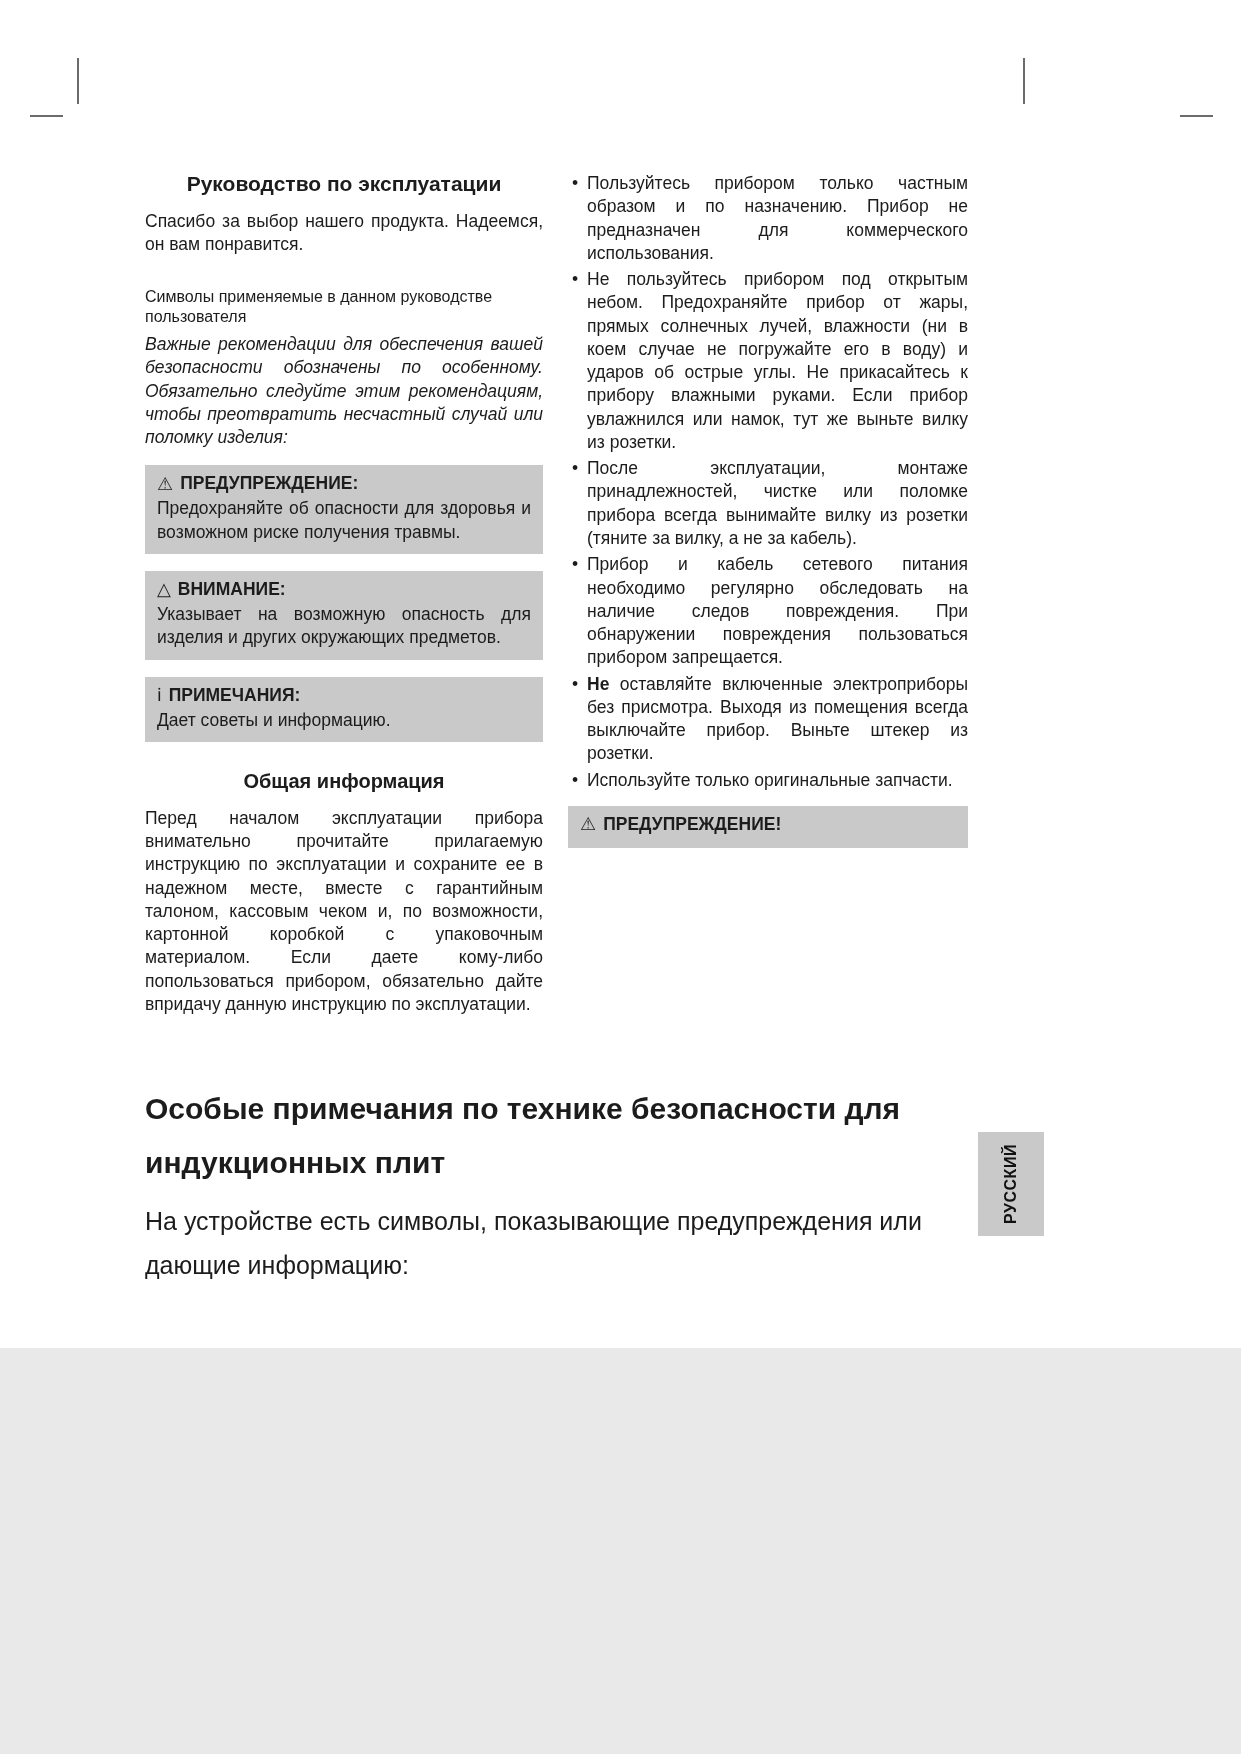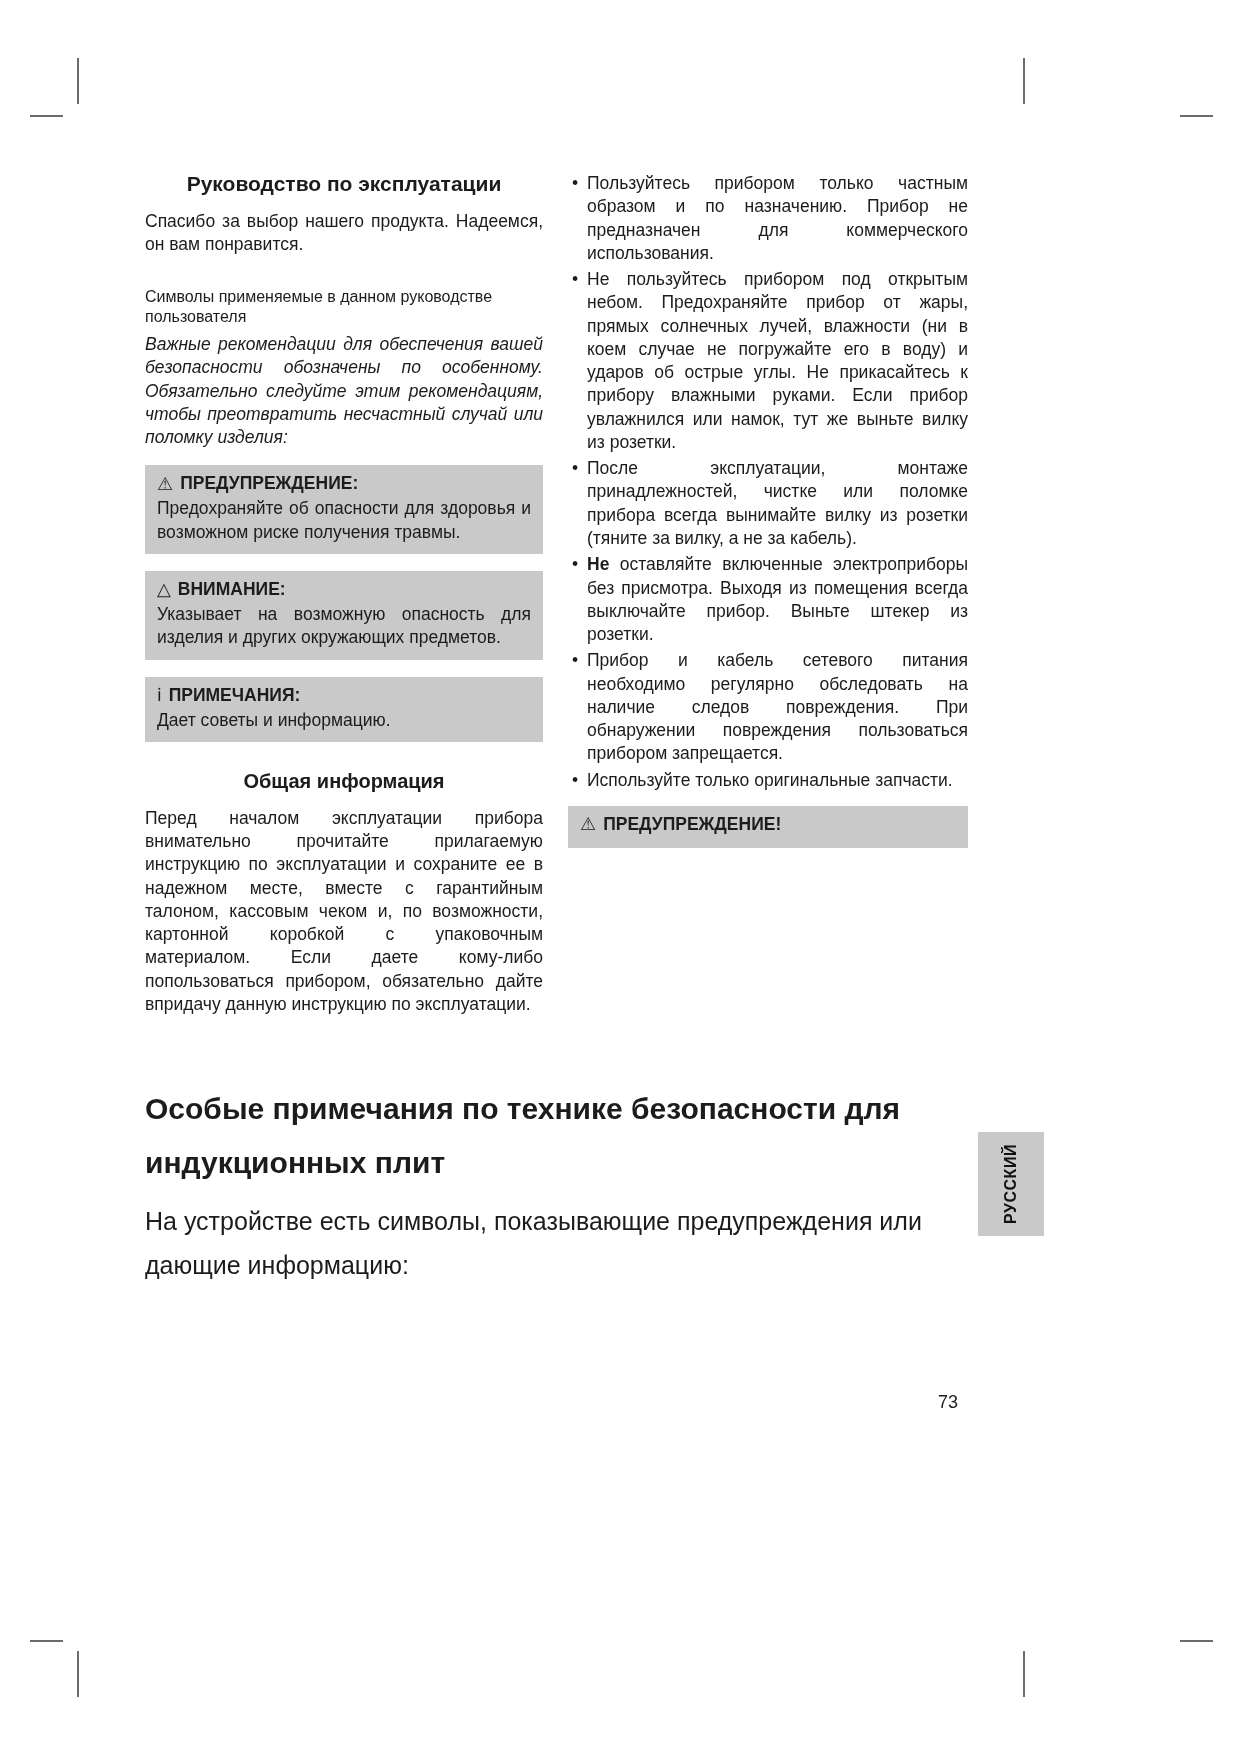--- a/index.html
+++ b/index.html
@@ -1,19 +1,19 @@
 <!DOCTYPE html>
 <html lang="ru"><head>
 <meta charset="utf-8">
 <style>
   * { margin:0; padding:0; box-sizing:border-box; }
   html,body { background:#e9e9e9; }
   body { font-family:"Liberation Sans", sans-serif; color:#1c1c1c; }
   .page {
-    position:relative; width:1241px; height:1754px; background:#ffffff;
+    position:relative; width:1241px; height:1348px; background:#ffffff;
     margin:0 auto; overflow:hidden;
   }
 
   
   .crop { position:absolute; background:#6b6b6b; }
   .crop.v { width:2px; height:46px; }
   .crop.h { width:33px; height:2px; }
 
   
   .col { position:absolute; top:172px; }
@@ -109,22 +109,22 @@
 
     <div class="section-heading">Общая информация</div>
     <p class="body">Перед началом эксплуатации прибора внимательно прочитайте прилагаемую инструкцию по эксплуатации и сохраните ее в надежном месте, вместе с гарантийным талоном, кассовым чеком и, по возможности, картонной коробкой с упаковочным материалом. Если даете кому-либо попользоваться прибором, обязательно дайте впридачу данную инструкцию по эксплуатации.</p>
   </div>
 
   <div class="col col-right">
     <ul class="bullets">
         <li>Пользуйтесь прибором только частным образом и по назначению. Прибор не предназначен для коммерческого использования.</li>
         <li>Не пользуйтесь прибором под открытым небом. Предохраняйте прибор от жары, прямых солнечных лучей, влажности (ни в коем случае не погружайте его в воду) и ударов об острые углы. Не прикасайтесь к прибору влажными руками. Если прибор увлажнился или намок, тут же выньте вилку из розетки.</li>
         <li>После эксплуатации, монтаже принадлежностей, чистке или поломке прибора всегда вынимайте вилку из розетки (тяните за вилку, а не за кабель).</li>
+        <li>Прибор и кабель сетевого питания необходимо регулярно обследовать на наличие следов повреждения. При обнаружении повреждения пользоваться прибором запрещается.</li>
         <li><strong>Не</strong> оставляйте включенные электроприборы без присмотра. Выходя из помещения всегда выключайте прибор. Выньте штекер из розетки.</li>
-        <li>Прибор и кабель сетевого питания необходимо регулярно обследовать на наличие следов повреждения. При обнаружении повреждения пользоваться прибором запрещается.</li>
         <li>Используйте только оригинальные запчасти.</li>
       </ul>
 
     <div class="gray-box">
       <div class="box-title">
         <span class="box-icon">⚠</span>
         <span>ПРЕДУПРЕЖДЕНИЕ!</span>
       </div>
     </div>
   </div>

